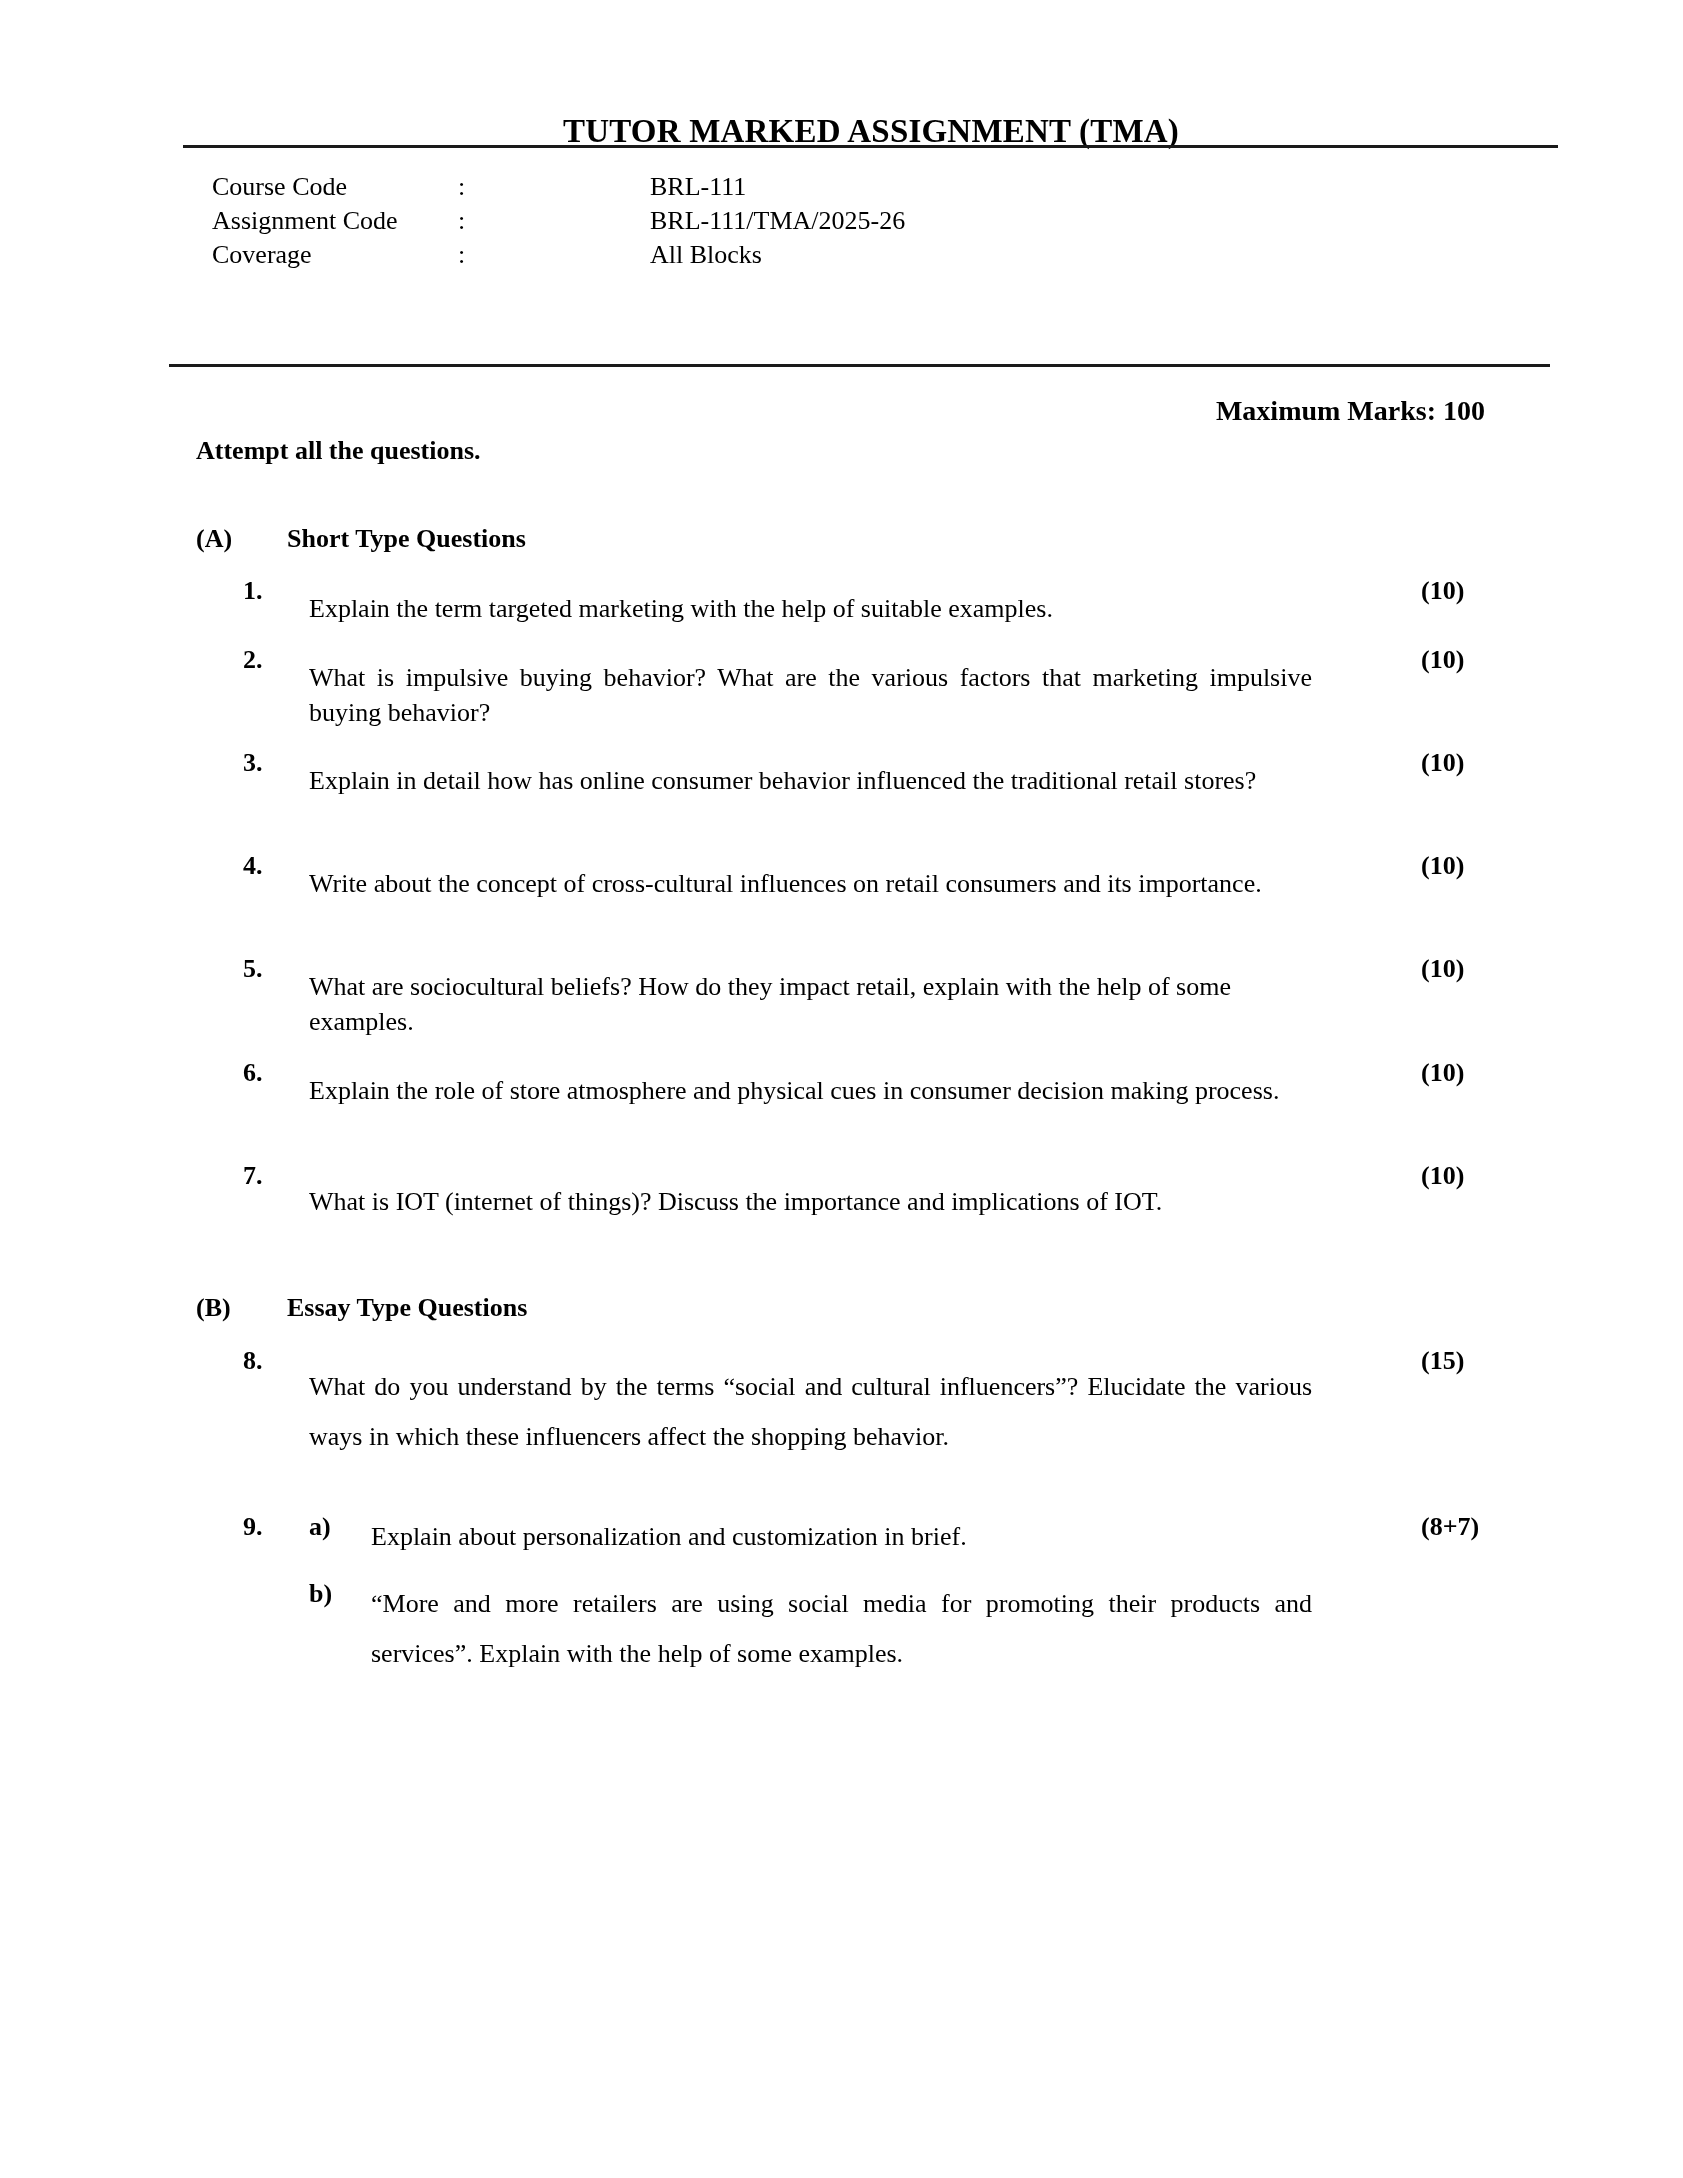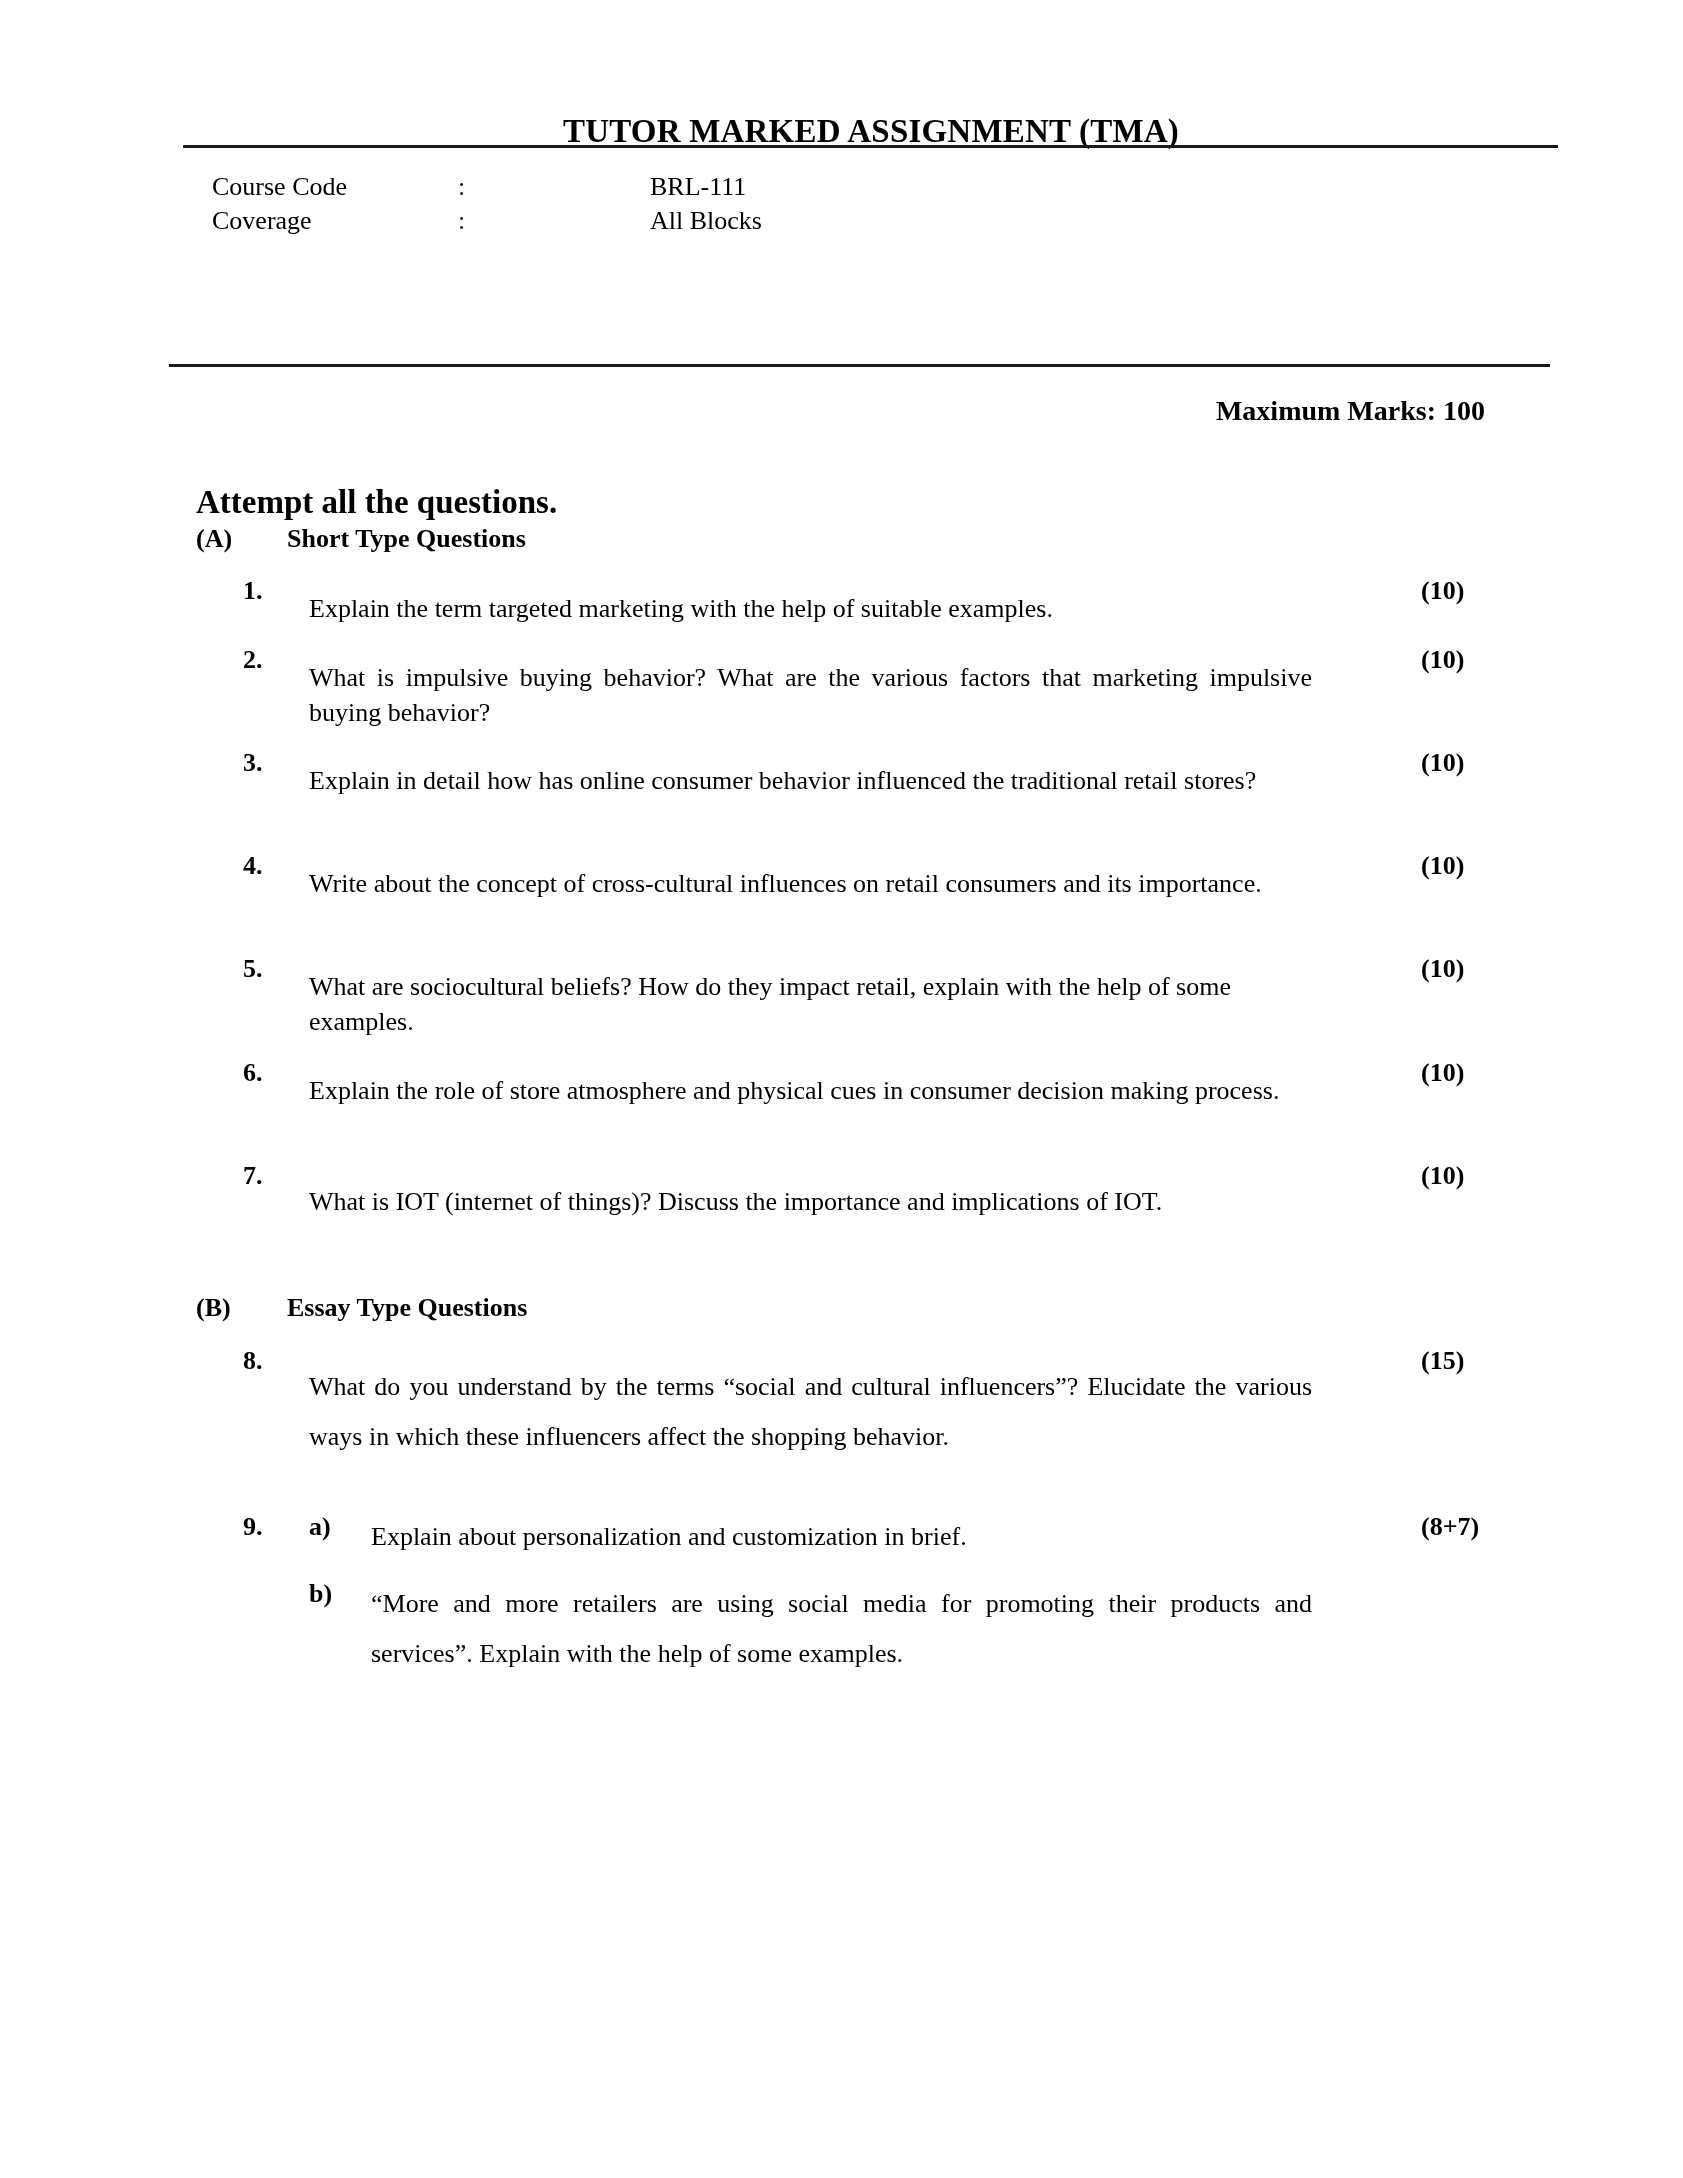--- a/index.html
+++ b/index.html
@@ -81,22 +81,22 @@
     width: 1188px;
     text-align: right;
     font-size: 28px;
     font-weight: bold;
   }
 
   
   .attempt {
     position: absolute;
     left: 196px;
-    top: 484px;
-    font-size: 33px;
+    top: 436px;
+    font-size: 26px;
     font-weight: bold;
   }
 
   
   .section-head {
     position: absolute;
     left: 196px;
     font-size: 26px;
     font-weight: bold;
     white-space: nowrap;
@@ -178,20 +178,25 @@
   <div class="rule-top"></div>
 
   <table class="meta">
     <tbody>
         <tr>
       <td class="c-label">Course Code</td>
       <td class="c-colon">:</td>
       <td class="c-value">BRL-111</td>
     </tr>
     <tr>
+      <td class="c-label">Assignment Code</td>
+      <td class="c-colon">:</td>
+      <td class="c-value">BRL-111/TMA/2025-26</td>
+    </tr>
+    <tr>
       <td class="c-label">Coverage</td>
       <td class="c-colon">:</td>
       <td class="c-value">All Blocks</td>
     </tr>
   </tbody>
     </table>
 
   <div class="rule-bottom"></div>
 
   <div class="max-marks">Maximum Marks: 100</div>

